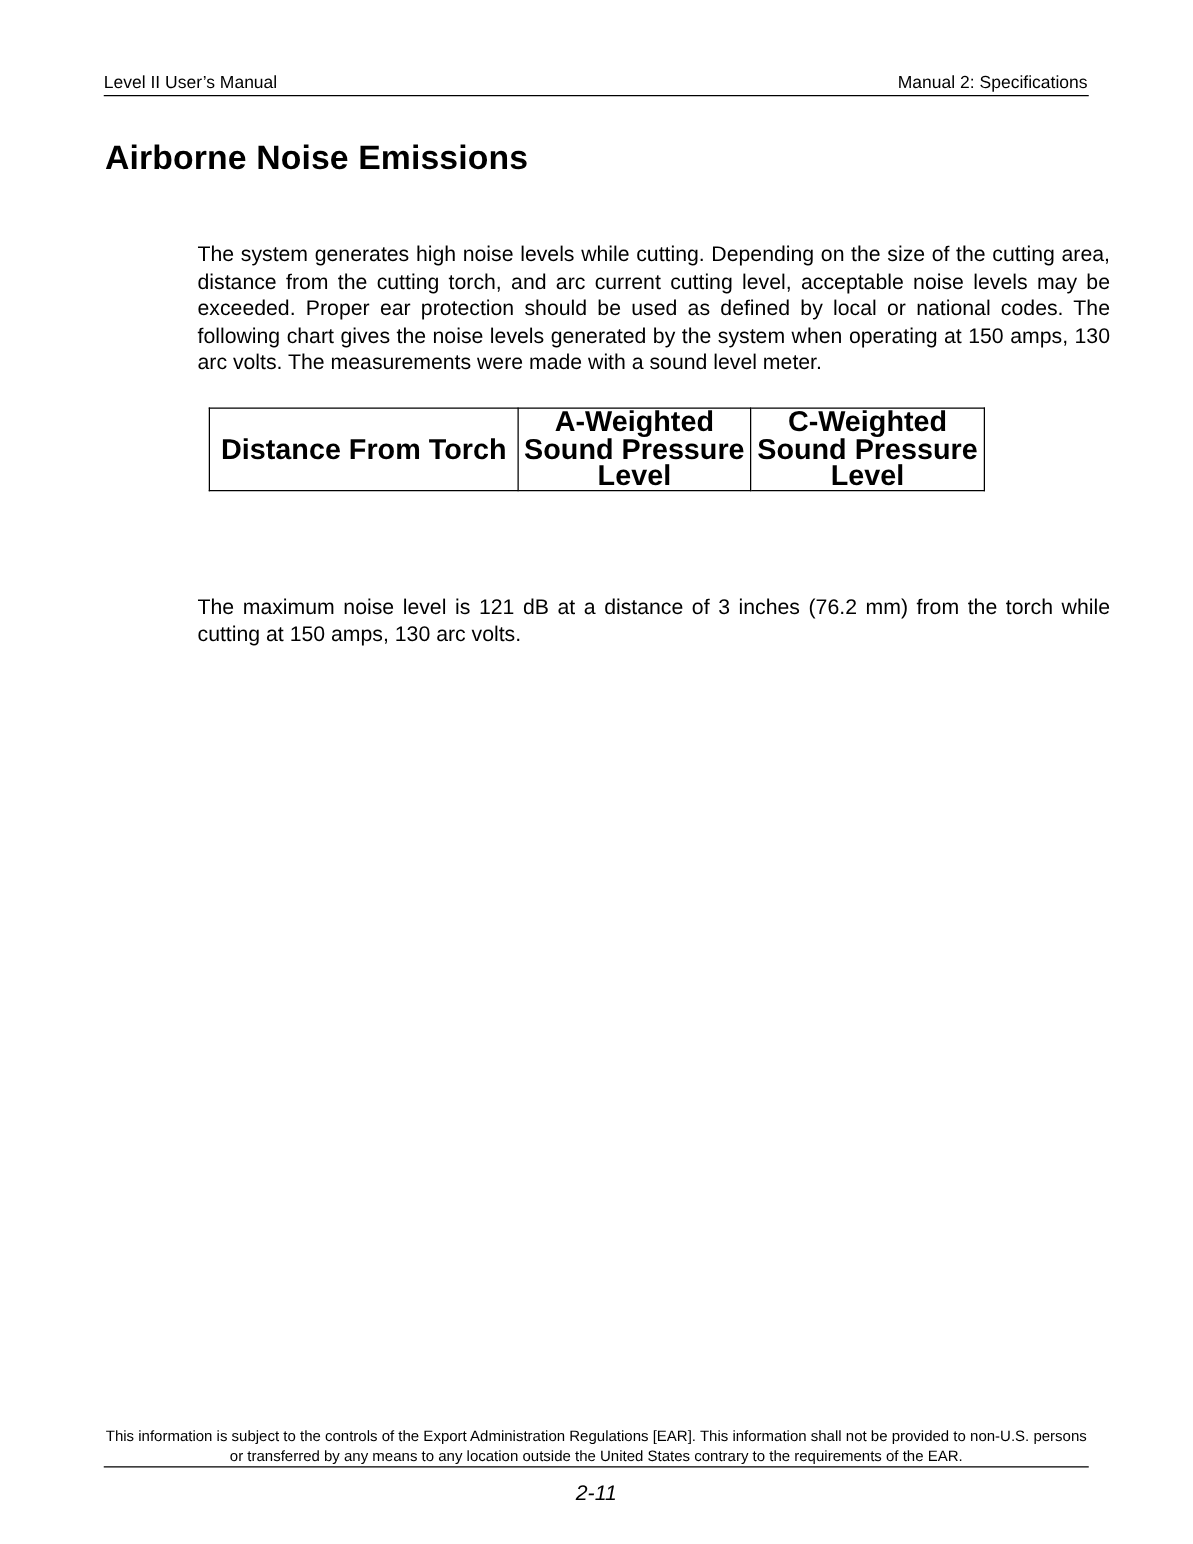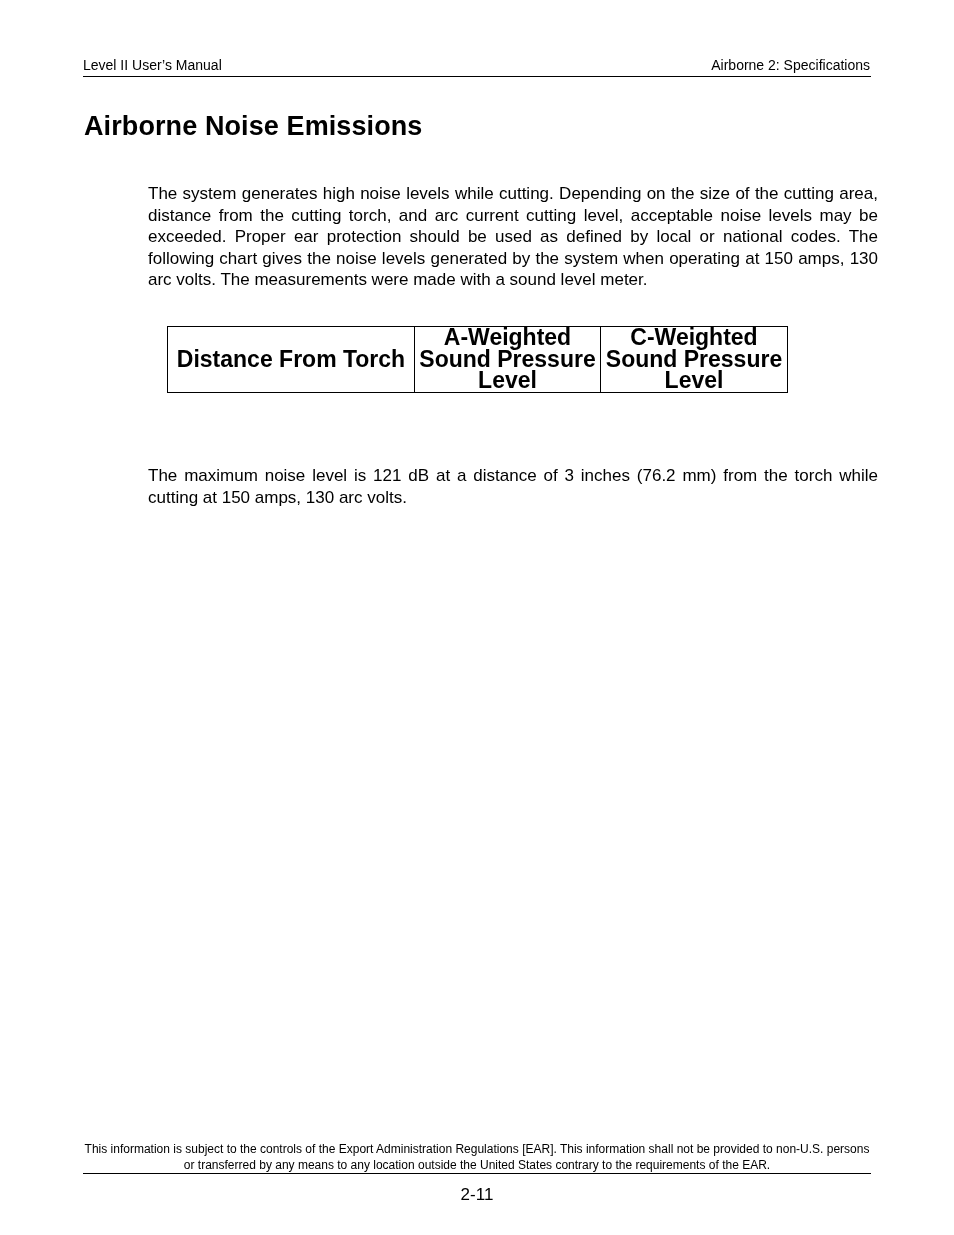--- a/index.html
+++ b/index.html
@@ -3,38 +3,38 @@
 <meta charset="utf-8">
 <style>
   html, body { margin: 0; padding: 0; background: #ffffff; }
   body { width: 954px; height: 1235px; position: relative; overflow: hidden;
          font-family: "Liberation Sans", sans-serif; color: #000; }
   .hdr { position: absolute; left: 83px; top: 56px; width: 788px; height: 20px;
          border-bottom: 1.5px solid #000; font-size: 14px; }
   .hdr .l { position: absolute; left: 0; top: 1px; }
   .hdr .r { position: absolute; right: 1px; top: 1px; }
   h1 { position: absolute; left: 84px; top: 111px; margin: 0; font-size: 27px; font-weight: bold; letter-spacing: 0.1px; }
-  .para { position: absolute; left: 140px; width: 730px; font-size: 17px; line-height: 21.5px; text-align: justify; margin: 8px; }
+  .para { position: absolute; left: 140px; width: 730px; font-size: 17px; line-height: 21.5px; text-align: justify; margin: 18px; }
   .p1 { top: 175px; }
   .p2 { top: 457px; }
   table { position: absolute; left: 167px; top: 326px; width: 621px; border-collapse: collapse; font-size: 23px; }
   td, th { border: 1px solid #000; text-align: center; vertical-align: middle; padding: 0 4px; line-height: 21.5px; }
   th { font-weight: bold; height: 43px; }
   td { height: 63px; }
   .c1 { width: 238px; } .c2 { width: 177px; } .c3 { width: 178px; }
   .ftr { position: absolute; left: 83px; top: 1142px; width: 788px; font-size: 12px; text-align: center; line-height: 15.5px;
          padding-bottom: 0; border-bottom: 1.5px solid #000; }
-  .pg { position: absolute; left: 0; width: 954px; top: 1185px; text-align: center; font-size: 17px; }
+  .pg { position: absolute; left: 0; width: 954px; top: 1185px; text-align: center; font-size: 17px; font-style: italic; }
 </style>
 </head>
 <body>
 
 <div class="hdr">
   <span class="l">Level II User’s Manual</span>
-  <span class="r">Airborne 2: Specifications</span>
+  <span class="r">Manual 2: Specifications</span>
 </div>
 
 <h1>Airborne Noise Emissions</h1>
 
 <p class="para p1">The system generates high noise levels while cutting.  Depending on the size of the cutting area, distance from the cutting torch, and arc current cutting level, acceptable noise levels may be exceeded.  Proper ear protection should be used as defined by local or national codes.  The following chart gives the noise levels generated by the system when operating at 150 amps, 130 arc volts.  The measurements were made with a sound level meter.</p>
 
 <table>
   <tbody>
       <tr>
     <th class="c1">Distance From Torch</th>

